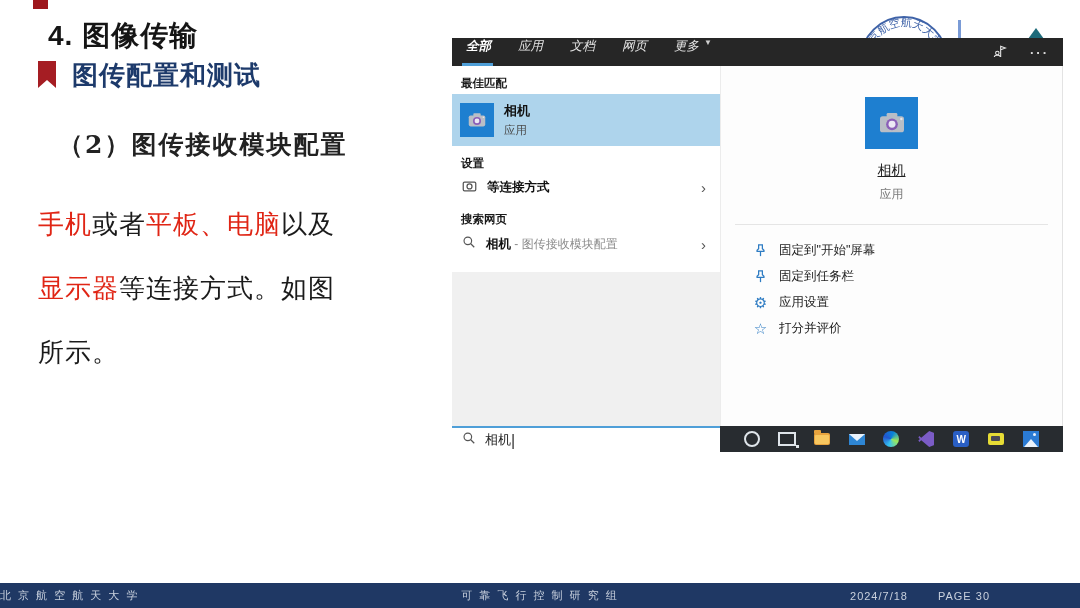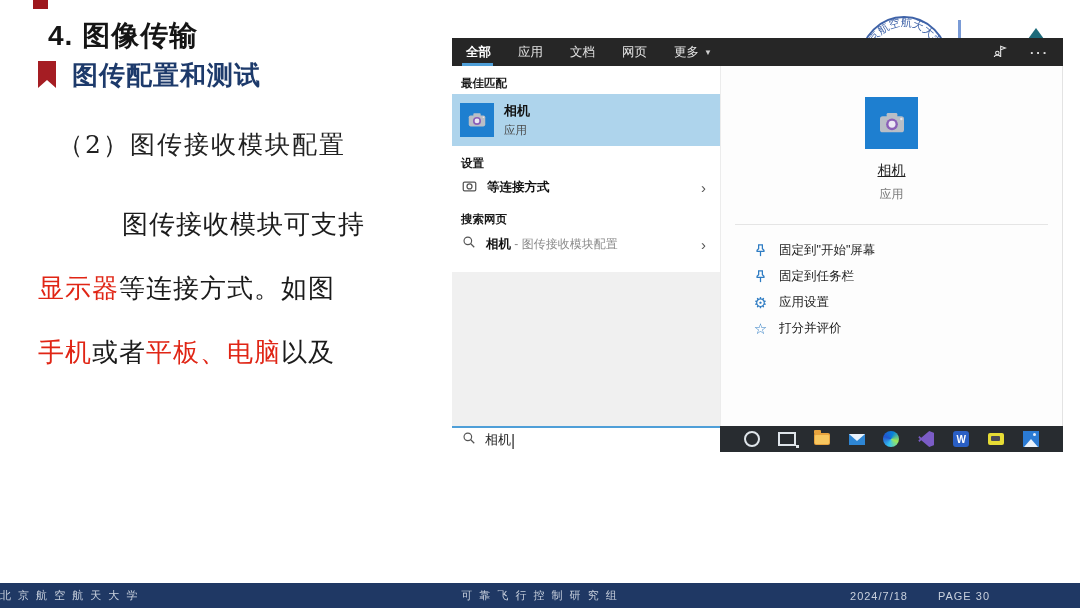--- a/index.html
+++ b/index.html
@@ -7,37 +7,37 @@
     width:1080px;height:608px;position:relative;overflow:hidden;
     background:#ffffff;font-family:"Liberation Sans",sans-serif;color:#1b1b1b;
   }
   
   .top-red{position:absolute;left:33px;top:0;width:15px;height:9px;background:#9e171d;}
   .sec-title{position:absolute;left:48px;top:17px;font-size:28px;font-weight:bold;color:#151515;letter-spacing:1px;}
   .bookmark{position:absolute;left:38px;top:61px;width:18px;height:27px;background:#a51d23;
     clip-path:polygon(0 0,100% 0,100% 100%,50% 70%,0 100%);}
   .sub-title{position:absolute;left:72px;top:58px;font-size:26px;font-weight:bold;color:#1d3a6b;letter-spacing:1px;}
   .heading{position:absolute;left:58px;top:128px;font-size:25px;letter-spacing:2px;
-    font-family:"DejaVu Serif","Liberation Serif",serif;color:#222;}
+    font-family:"DejaVu Serif","Liberation Serif",serif;color:#222;font-weight:bold;}
   .body-text{position:absolute;left:38px;top:192px;width:400px;
     font-family:"DejaVu Serif","Liberation Serif",serif;font-size:26px;color:#1b1b1b;}
   .bline{height:64px;line-height:64px;letter-spacing:1px;white-space:nowrap;}
   .bline.indent{padding-left:84px;}
   .red{color:#e02515;}
   
   .seal{position:absolute;left:858px;top:14px;width:92px;height:92px;z-index:1;}
   .logo-line{position:absolute;left:958px;top:20px;width:3px;height:19px;background:#7a9bd6;z-index:1;}
   .deco-diamond{position:absolute;left:1028px;top:28px;width:16px;height:11px;background:#1d6a7a;
     clip-path:polygon(50% 0,100% 100%,0 100%);z-index:1;}
   
   .win{position:absolute;left:452px;top:38px;width:611px;height:530px;z-index:2;
     font-family:"Liberation Sans",sans-serif;}
   .win-header{height:28px;background:#262626;display:flex;align-items:center;position:relative;
     padding-left:14px;color:#e4e4e4;font-size:12.5px;}
-  .tab{margin-right:27px;position:relative;height:100%;display:flex;align-items:center;cursor:default;}
+  .tab{margin-right:27px;position:relative;height:100%;display:flex;align-items:flex-start;cursor:default;font-style:italic;}
   .tab.active{color:#ffffff;font-weight:bold;}
   .tab.active::after{content:'';position:absolute;left:-4px;right:-2px;bottom:0;height:3px;background:#4f9fd8;}
   .more-arrow{font-size:8px;margin-left:5px;color:#cfcfcf;}
   .hdr-right{position:absolute;right:14px;top:0;height:100%;display:flex;align-items:center;gap:22px;}
   .hdr-ellipsis{color:#dcdcdc;font-size:13px;letter-spacing:2px;font-weight:bold;}
   .win-body{height:360px;display:flex;background:#fff;border-right:1px solid #e3e3e3;}
   .left-col{width:268px;position:relative;background:#fff;border-right:1px solid #ececec;flex:none;}
   .gray-fill{position:absolute;left:0;right:0;top:206px;bottom:0;background:#f0f0f0;}
   .sec-label{position:absolute;left:9px;font-size:11.5px;font-weight:bold;color:#1a1a1a;}
   .best-row{position:absolute;left:0;right:0;top:28px;height:52px;background:#aed4ec;display:flex;align-items:center;}
@@ -100,23 +100,23 @@
 </head>
 <body>
 
 <div class="top-red"></div>
 <div class="sec-title">4. 图像传输</div>
 <div class="bookmark"></div>
 <div class="sub-title">图传配置和测试</div>
 <div class="heading">（2）图传接收模块配置</div>
 
 <div class="body-text">
-  <div class="bline indent"><span>图传接收模块可支持</span></div>
+  <div class="bline"><span class="red">手机</span><span>或者</span><span class="red">平板、电脑</span><span>以及</span></div>
   <div class="bline"><span class="red">显示器</span><span>等连接方式。如图</span></div>
-  <div class="bline"><span class="red">手机</span><span>或者</span><span class="red">平板、电脑</span><span>以及</span></div>
+  <div class="bline"><span>所示。</span></div>
 </div>
 
 <div class="seal">
   <svg width="92" height="92" viewBox="0 0 92 92">
     <circle cx="46" cy="46" r="43" fill="none" stroke="#3f63a8" stroke-width="2"></circle>
     <defs>
         <path id="sealArc" d="M 12,46 A 34,34 0 0 1 80,46"></path>
       </defs>
     <text font-size="11" fill="#3f63a8" font-family="Liberation Sans, sans-serif">
       <textPath href="#sealArc" startOffset="6">北京航空航天大学</textPath>

